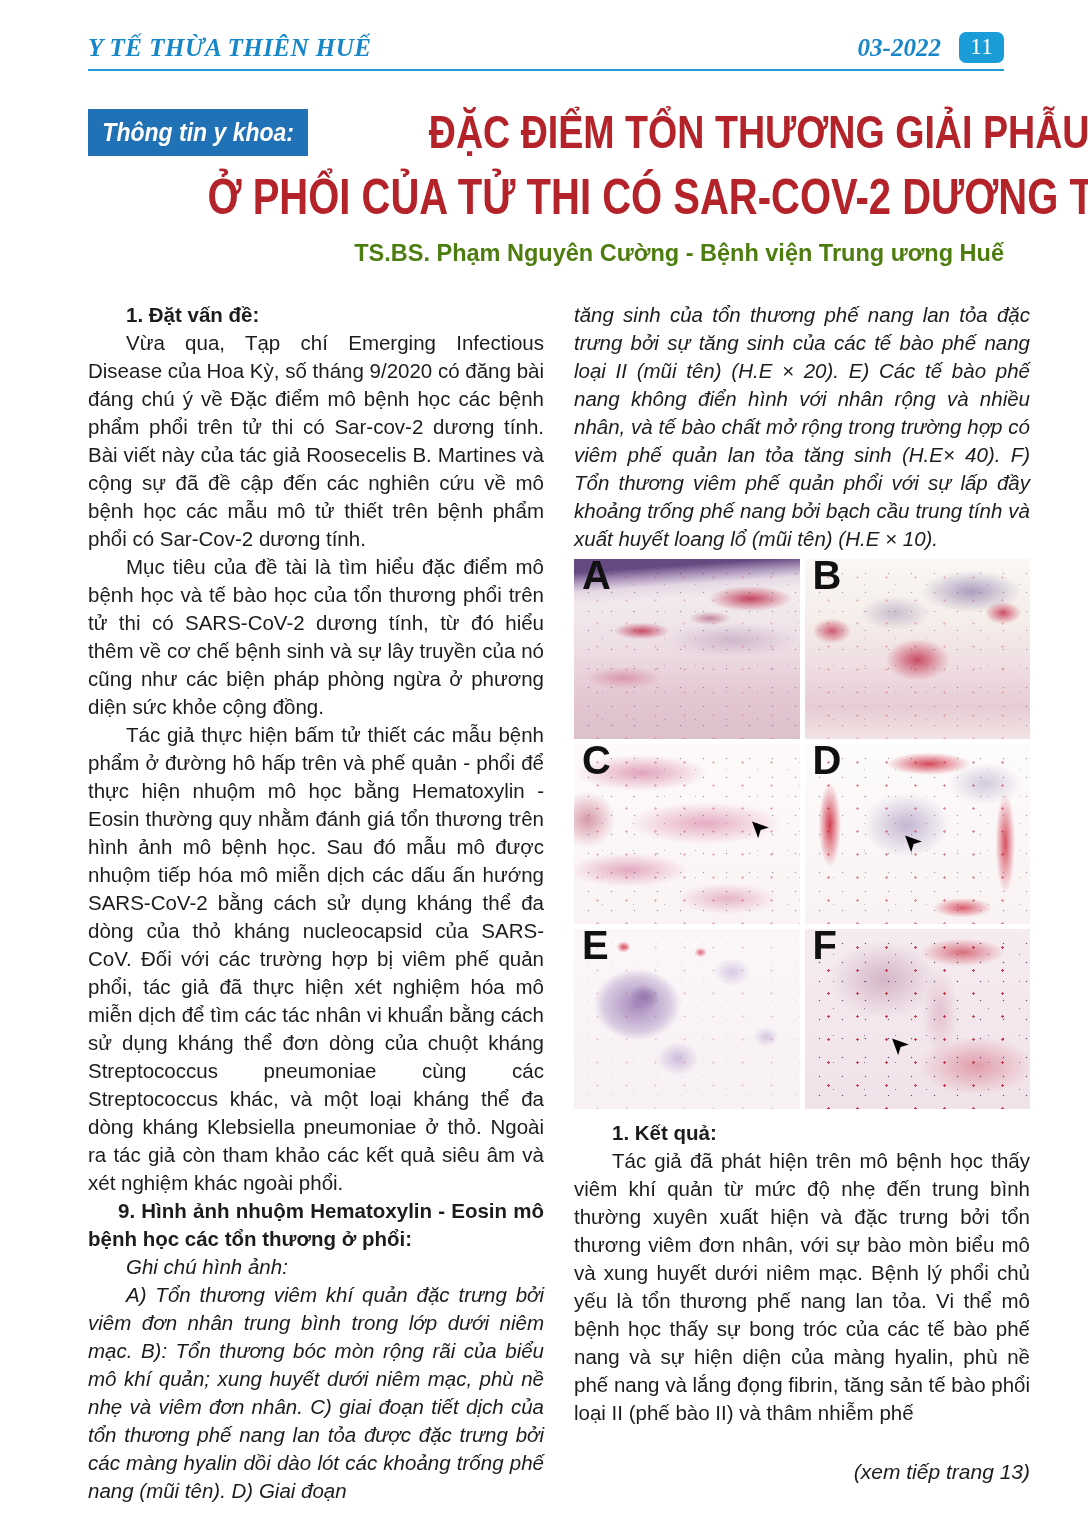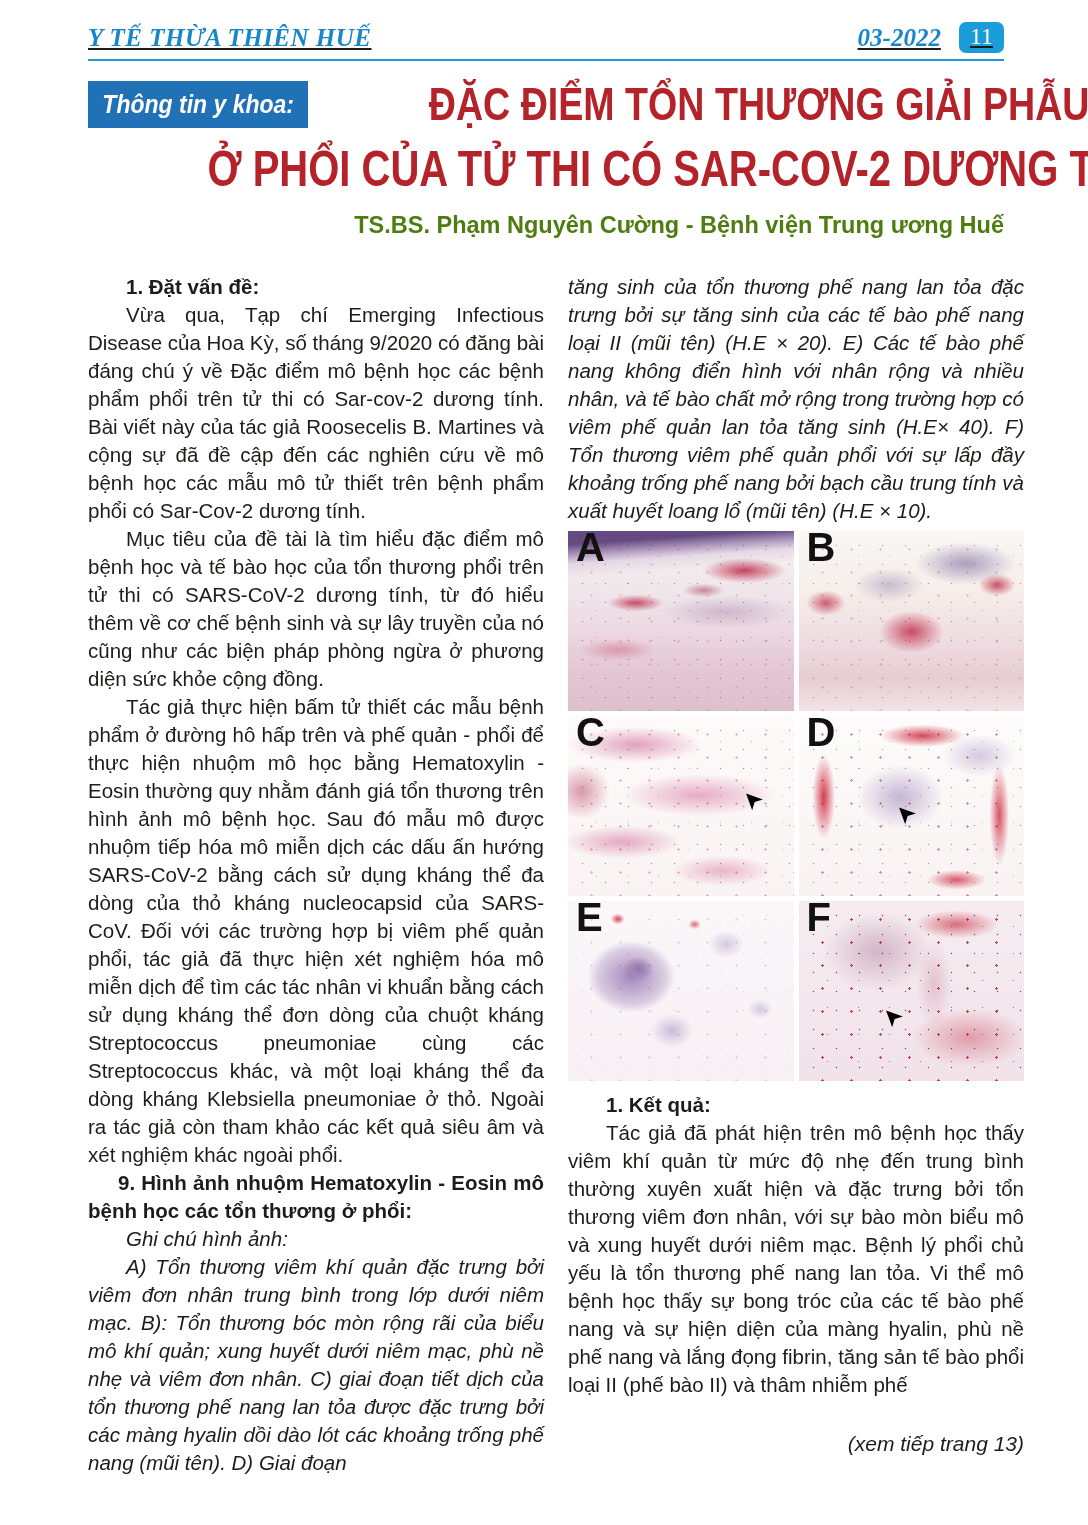--- a/index.html
+++ b/index.html
@@ -8,43 +8,43 @@
     width: 1088px; height: 1525px;
     overflow: hidden;
     font-family: "Liberation Sans", sans-serif;
     color: #1c1c1a;
     position: relative;
   }
   .page { padding: 0 84px 0 88px; }
 
   
   .header-row {
-    margin-top: 22px;
-    display: flex; align-items: center; justify-content: space-between; text-decoration: underline;
+    margin-top: 32px;
+    display: flex; align-items: center; justify-content: space-between;
   }
   .journal-name {
     font-family: "Liberation Serif", serif;
     font-style: italic; font-weight: bold;
     font-size: 25px; color: #1787c9; letter-spacing: .5px;
   }
   .header-right { display: flex; align-items: center; gap: 18px; }
   .issue-date {
     font-family: "Liberation Serif", serif;
     font-style: italic; font-weight: bold;
     font-size: 25px; color: #1787c9;
   }
   .page-number-box {
     background: #199cd8; color: #ffffff;
     font-family: "Liberation Serif", serif;
     font-size: 24px; padding: 1px 11px 3px 11px; border-radius: 7px;
   }
   .header-rule { border: none; border-top: 2.5px solid #1e9cd6; margin-top: 6px; }
 
   
-  .title-row { margin-top: 18px; display: flex; align-items: center; gap: 43px; }
+  .title-row { margin-top: 36px; display: flex; align-items: center; gap: 43px; }
   .kicker-box {
     background: #2071b6; color: #ffffff;
     width: 220px; min-width: 220px; height: 47px;
     display: flex; align-items: center; justify-content: center;
   }
   .kicker-box span {
     font-style: italic; font-weight: bold; font-size: 25px;
     display: inline-block; transform: scaleX(.92);
   }
   .headline { color: #b4232a; font-weight: bold; line-height: 1.08; }
@@ -52,21 +52,21 @@
   .headline-1 { flex: 1; text-align: center; font-size: 47px; }
   .headline-1 .cond { transform-origin: 40% center; }
   .headline-2 { text-align: center; font-size: 50px; margin-top: 12px; }
   .headline-2 .cond { transform-origin: center; }
   .author-line {
     margin-top: 16px; text-align: right;
     font-weight: bold; font-size: 23.5px; color: #4d7c0f;
   }
 
   
-  .columns { display: flex; gap: 24px; margin-top: 34px; }
+  .columns { display: flex; gap: 30px; margin-top: 34px; }
   .col { width: 456px; min-width: 456px; font-size: 20.5px; line-height: 28px; text-align: justify; }
   .para { text-indent: 38px; }
   .sec-heading { font-weight: bold; text-indent: 38px; }
   .italic { font-style: italic; }
   .cont-note { text-align: right; font-style: italic; margin-top: 31px; font-size: 21px; }
 
   
   .figure {
     margin: 6px 0 10px 0;
     width: 456px;

